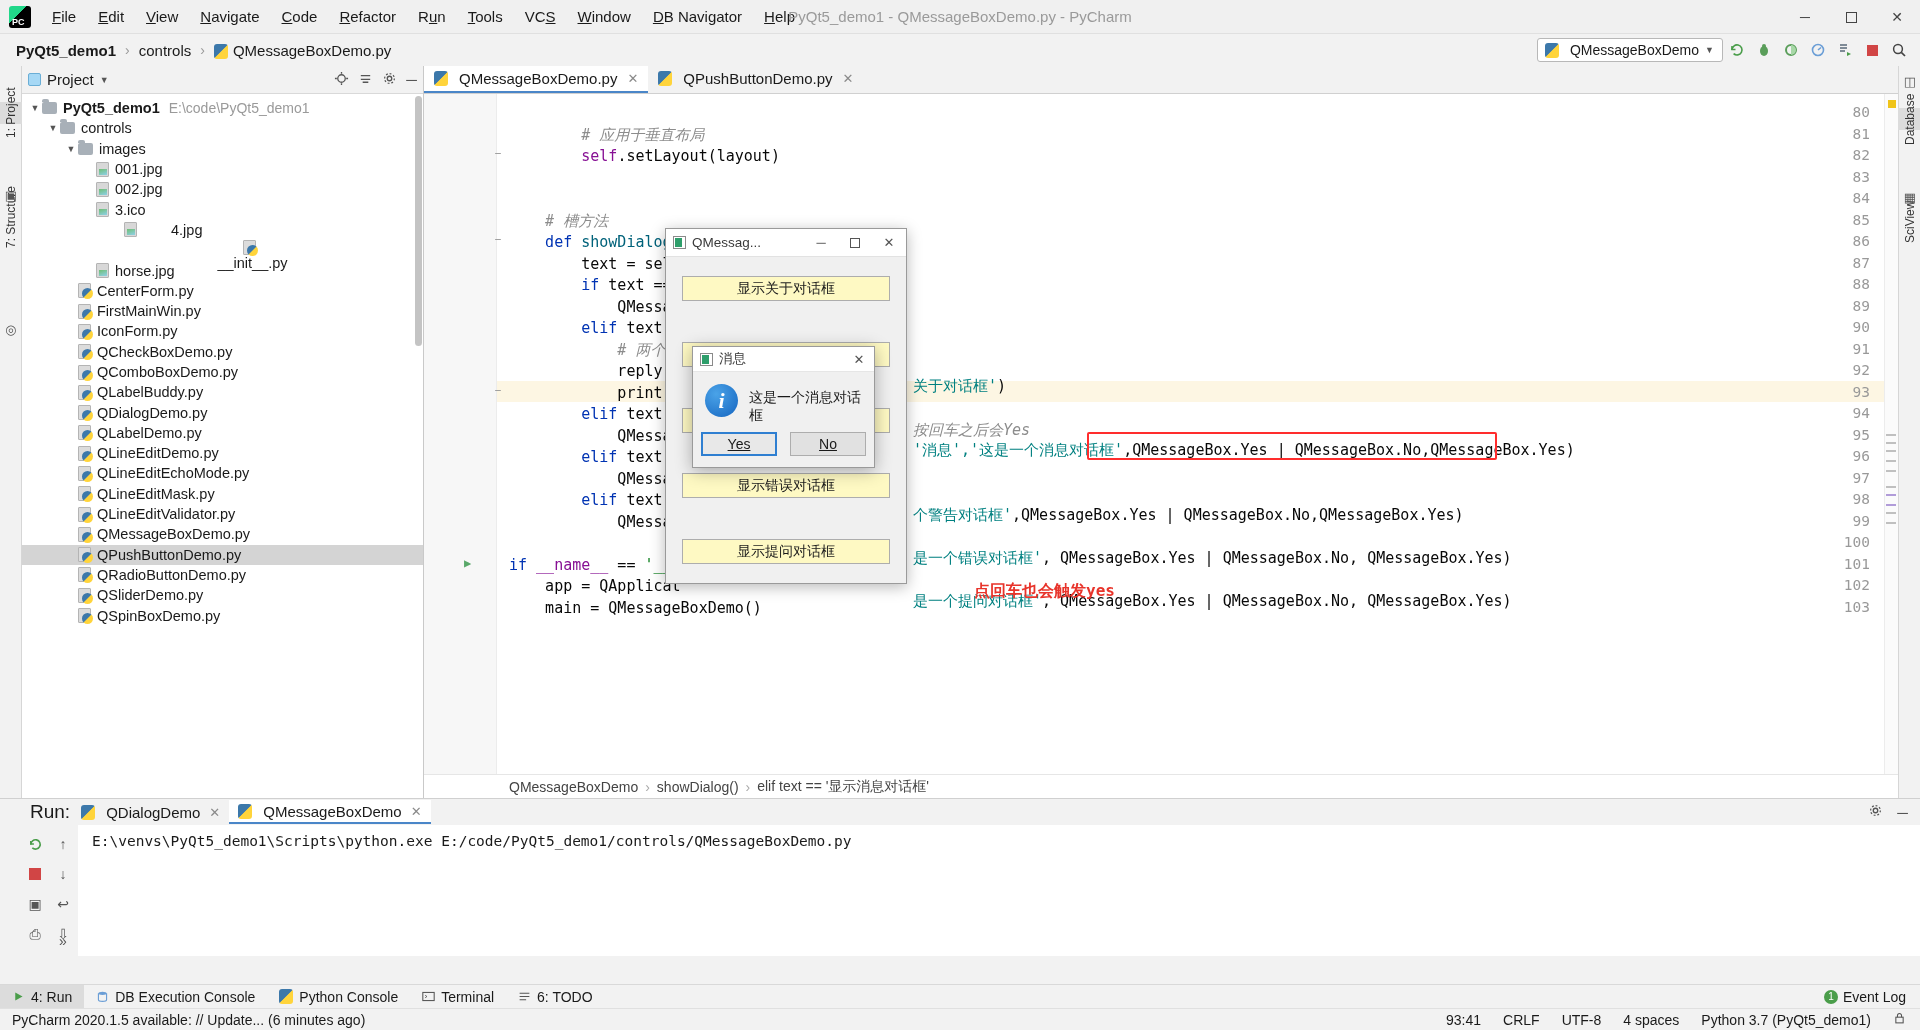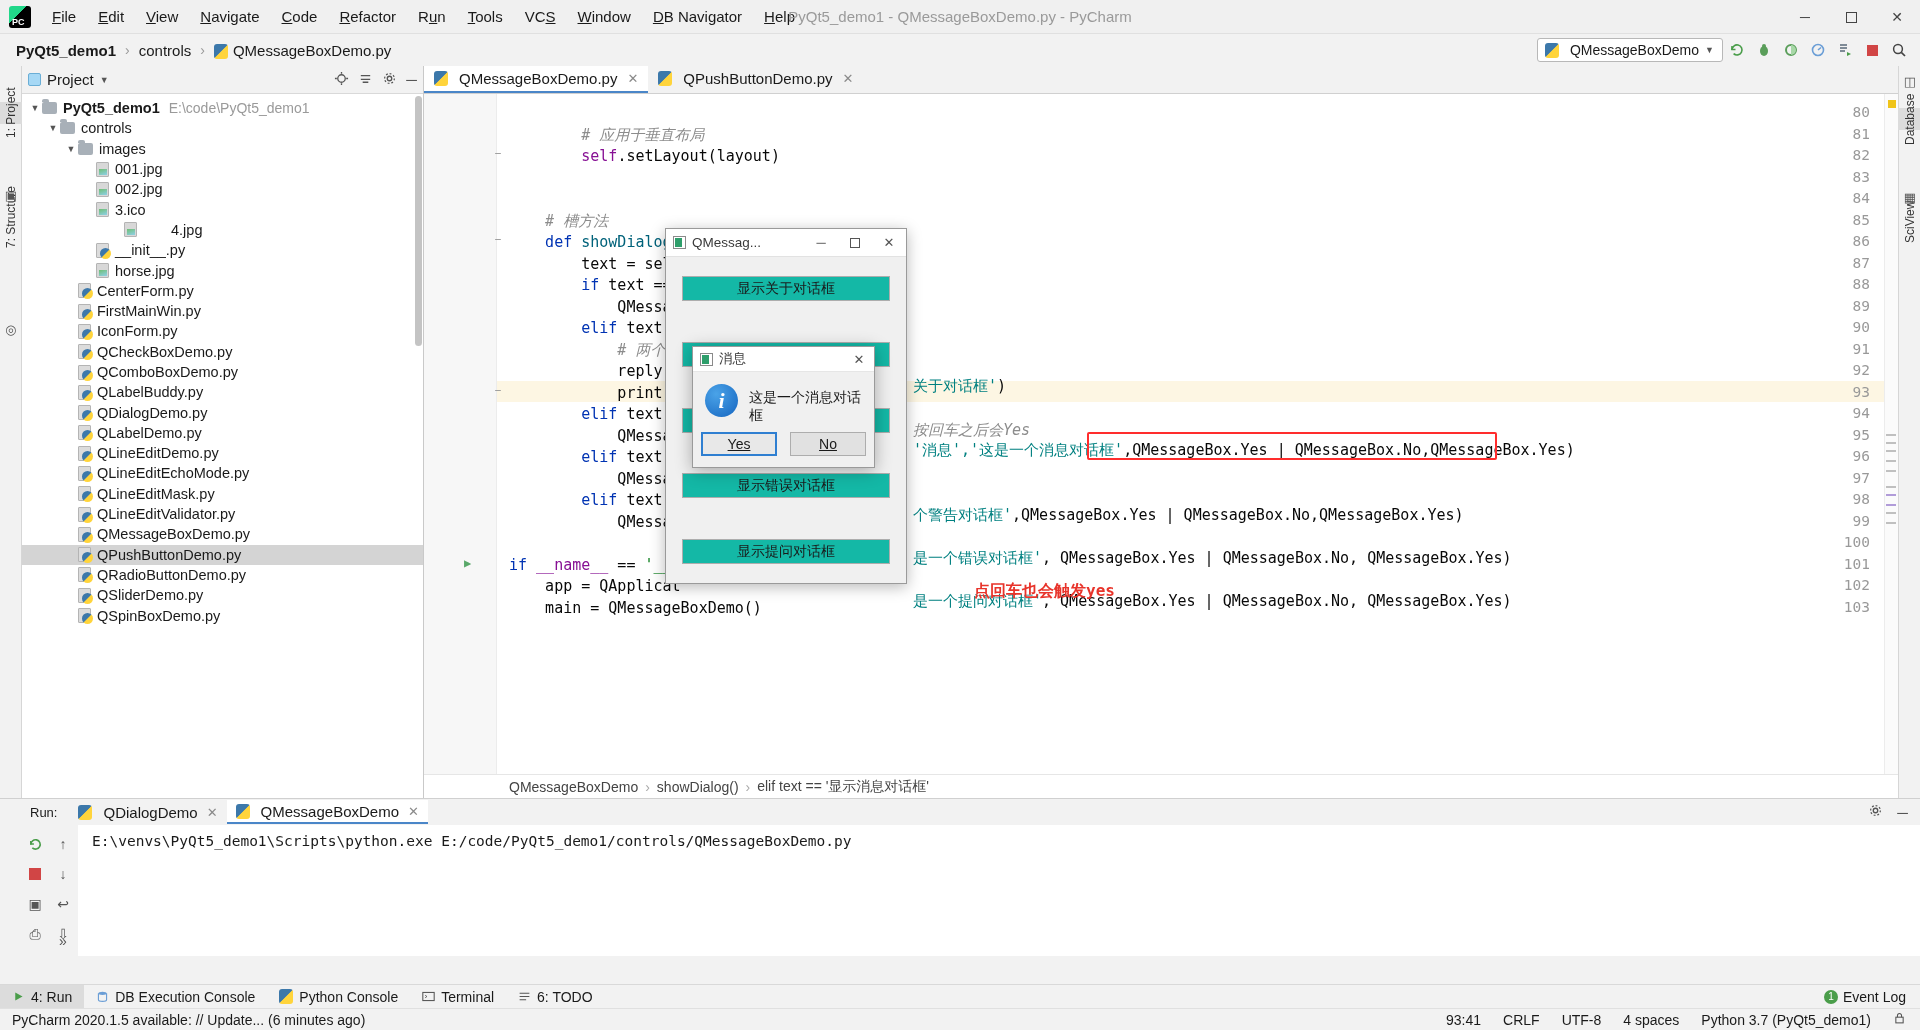--- a/index.html
+++ b/index.html
@@ -166,21 +166,21 @@
   .qt-title{
     height:28px;background:#fff;border-bottom:1px solid #e2e2e2;display:flex;align-items:center;padding-left:7px;gap:6px;
   }
   .qt-ico{width:13px;height:13px;background:#fff;border:1px solid #8a8a8a;position:relative;flex:none;}
   .qt-ico::after{content:"";position:absolute;left:1px;top:1px;width:7px;height:9px;background:#2e9e6b;}
   .qt-title-txt{font-size:13.5px;color:#3a3a3a;font-family:"Liberation Sans",sans-serif;}
   .qt-ctl{margin-left:auto;display:flex;}
   .qt-cbtn{width:34px;height:28px;display:flex;align-items:center;justify-content:center;color:#555;font-size:13px;}
   .qt-body{flex:1;position:relative;padding:19px 16px;display:flex;flex-direction:column;justify-content:space-between;}
   .qt-btn{
-    height:25px;background:#14b8a6;border:1px solid #adadad;display:flex;align-items:center;justify-content:center;
+    height:25px;background:#fef9c3;border:1px solid #adadad;display:flex;align-items:center;justify-content:center;
     font-size:14px;color:#1a1a1a;font-family:"Liberation Sans",sans-serif;cursor:default;
   }
 
   
   .msgwin{
     position:absolute;left:692px;top:346px;width:183px;height:122px;background:#f0f0f0;
     border:1px solid #9a9a9a;box-shadow:0 3px 16px rgba(0,0,0,.3);z-index:60;display:flex;flex-direction:column;
   }
   .msg-title{height:25px;background:#fff;border-bottom:1px solid #e6e6e6;display:flex;align-items:center;padding-left:7px;gap:6px;}
   .msg-title-txt{font-size:13.5px;color:#3a3a3a;}
@@ -196,21 +196,21 @@
   .msg-btn{
     width:76px;height:24px;background:#e1e1e1;border:1px solid #adadad;display:flex;align-items:center;justify-content:center;
     font-size:14px;color:#1a1a1a;cursor:default;
   }
   .msg-btn.def{border:2px solid #2f7fd1;background:#e8e8e8;}
   .msg-btn u{text-decoration:underline;}
 
   
   .runpanel{position:absolute;left:0;top:798px;width:1920px;height:186px;background:#f2f2f2;border-top:1px solid #d0d0d0;}
   .run-tabs{height:26px;display:flex;align-items:center;padding-left:30px;gap:0;background:#f2f2f2;}
-  .run-lbl{font-size:13px;color:#1a1a1a;margin-right:12px;}
+  .run-lbl{font-size:19px;color:#1a1a1a;margin-right:2px;}
   .rtab{display:flex;align-items:center;gap:6px;padding:2px 9px;font-size:15px;color:#1a1a1a;height:24px;}
   .rtab.active{background:#fff;border-bottom:2px solid #4a86c8;font-weight:normal;}
   .rtab .x{color:#8a8a8a;font-size:13px;margin-left:3px;}
   .run-hdr-right{margin-left:auto;display:flex;align-items:center;gap:14px;padding-right:12px;color:#555;}
   .run-console{
     position:absolute;left:78px;top:26px;right:0;bottom:28px;background:#fff;padding:8px 0 0 14px;
     font-family:"DejaVu Sans Mono",monospace;font-size:14.5px;color:#1a1a1a;
   }
   .run-side{position:absolute;left:0;top:26px;width:78px;bottom:28px;background:#f2f2f2;}
   .rs-ic{width:26px;height:26px;display:flex;align-items:center;justify-content:center;color:#555;font-size:14px;}
@@ -393,21 +393,21 @@
           <div class="row" style="padding-left: 60px;">
             <span class="arrow"></span>
             <span class="fileic img"></span>
             <span class="rtxt">3.ico</span>
           </div>
           <div class="row" style="padding-left: 60px; gap: 28px;">
             <span class="arrow"></span>
             <span class="fileic img"></span>
             <span class="rtxt">4.jpg</span>
           </div>
-          <div class="row" style="padding-left: 60px;">
+          <div class="row" style="padding-left: 60px; flex-direction: column;">
             <span class="arrow"></span>
             <span class="fileic py"></span>
             <span class="rtxt">__init__.py</span>
           </div>
           <div class="row" style="padding-left: 60px;">
             <span class="arrow"></span>
             <span class="fileic img"></span>
             <span class="rtxt">horse.jpg</span>
           </div>
           <div class="row" style="padding-left: 42px;">

